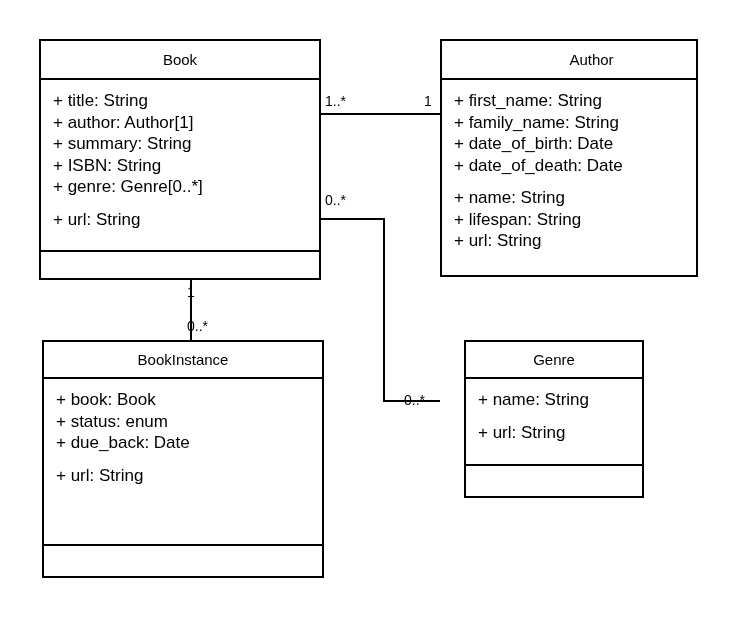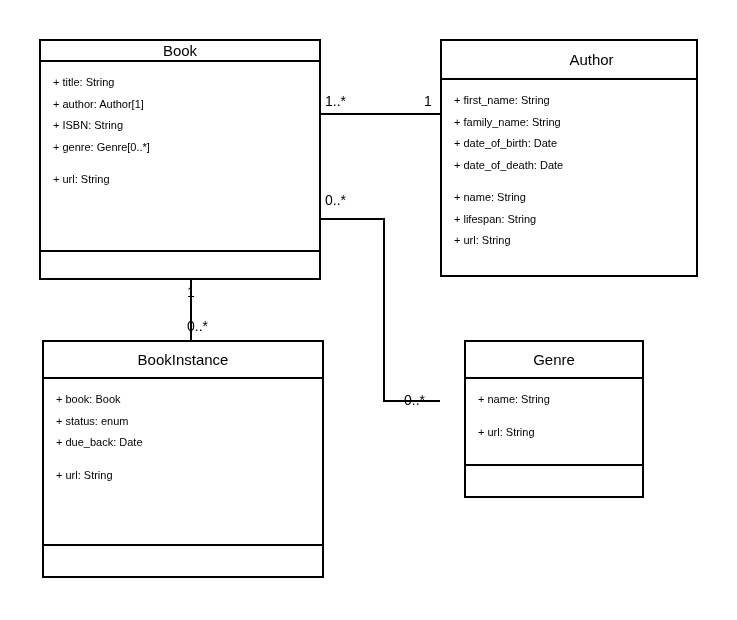--- a/index.html
+++ b/index.html
@@ -31,21 +31,21 @@
     color: #000000;
     line-height: 1;
     display: flex;
     align-items: center;
     justify-content: center;
   }
   .uml-attrs {
     box-sizing: border-box;
     border-bottom: 2px solid #000000;
     padding: 10px 12px 10px 12px;
-    font-size: 11px;
+    font-size: 17px;
     color: #000000;
     flex: 1 1 auto;
   }
   .uml-attr {
     line-height: 21.5px;
     white-space: pre;
   }
   .uml-attr.spacer {
     height: 11px;
     line-height: 11px;
@@ -87,24 +87,25 @@
   <div class="mult" style="left:187px; top:285px;">1</div>
   <div class="mult" style="left:187px; top:319px;">0..*</div>
 
   <div class="line-h" style="left:321px; top:218px; width:64px;"></div>
   <div class="line-v" style="left:383px; top:218px; height:184px;"></div>
   <div class="line-h" style="left:383px; top:400px; width:57px;"></div>
   <div class="mult" style="left:325px; top:193px;">0..*</div>
   <div class="mult" style="left:404px; top:393px;">0..*</div>
 
   <div class="uml-class" style="left:39px; top:39px; width:282px; height:241px;">
-    <div class="uml-title" style="height:21px;">Book</div>
+    <div class="uml-title" style="height:39px;">Book</div>
     <div class="uml-attrs" style="height:172px;">
       <div class="uml-attr">+ title: String</div>
       <div class="uml-attr">+ author: Author[1]</div>
+      <div class="uml-attr">+ summary: String</div>
       <div class="uml-attr">+ ISBN: String</div>
       <div class="uml-attr">+ genre: Genre[0..*]</div>
       <div class="uml-attr spacer"></div>
       <div class="uml-attr">+ url: String</div>
     </div>
     <div class="uml-ops" style="height:26px;"></div>
   </div>
 
   <div class="uml-class" style="left:440px; top:39px; width:258px; height:238px;">
     <div class="uml-title" style="height:39px;padding-left:45px;">Author</div>

